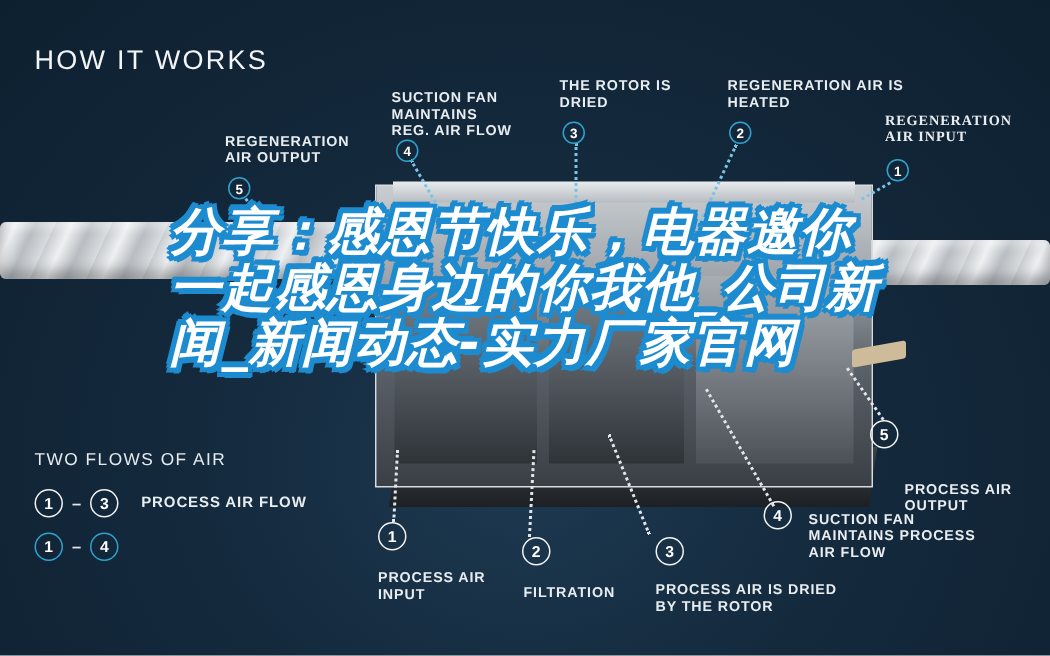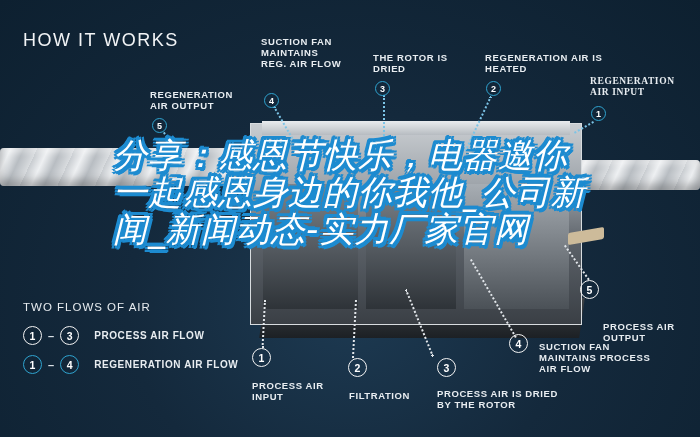--- a/index.html
+++ b/index.html
@@ -48,21 +48,21 @@
   }
   .tray {
     left:568px; top:230px; width:36px; height:12px; background:#cdbb9a;
     border-radius:2px; transform:skewY(-10deg);
   }
 
   
   .headline {
     left:113px; top:137px; width:480px;
     font-family:"DejaVu Sans", sans-serif;
-    font-size:34px; font-weight:400; line-height:37px; letter-spacing:1px;
+    font-size:34px; font-weight:700; line-height:37px; letter-spacing:1px;
     color:#ffffff; font-style:italic;
     text-shadow:
       -3px -3px 0 #1d8bd0, 3px -3px 0 #1d8bd0, -3px 3px 0 #1d8bd0, 3px 3px 0 #1d8bd0,
       0 -3px 0 #1d8bd0, 0 3px 0 #1d8bd0, -3px 0 0 #1d8bd0, 3px 0 0 #1d8bd0,
       -2px -4px 0 #1d8bd0, 2px 4px 0 #1d8bd0;
   }
 
   .legend-title { left:23px; top:301px; font-size:11.5px; letter-spacing:1px; color:#e6ebef; }
   .legend-row { left:23px; display:flex; align-items:center; gap:6px; }
   .legend-row .dash { font-size:11px; font-weight:700; color:#dfe5ea; }
@@ -93,21 +93,21 @@
 
 <div class="dots w" style="left:264px;top:300px;height:48px;transform:rotate(3deg);"></div>
 <div class="dots w" style="left:355px;top:300px;height:58px;transform:rotate(3deg);"></div>
 <div class="dots w" style="left:405px;top:290px;height:72px;transform:rotate(-22deg);"></div>
 <div class="dots w" style="left:470px;top:260px;height:90px;transform:rotate(-30deg);"></div>
 <div class="dots w" style="left:564px;top:246px;height:42px;transform:rotate(-35deg);"></div>
 
 <div class="abs lbl" style="left:150px;top:89px;width:95px;">REGENERATION AIR OUTPUT</div>
 <div class="abs badge" style="left:152px;top:118px;">5</div>
 
-<div class="abs lbl" style="left:261px;top:36px;width:85px;">SUCTION FAN MAINTAINS REG. AIR FLOW</div>
+<div class="abs lbl" style="left:261px;top:60px;width:85px;">SUCTION FAN MAINTAINS REG. AIR FLOW</div>
 <div class="abs badge" style="left:264px;top:93px;">4</div>
 
 <div class="abs lbl" style="left:373px;top:52px;width:75px;">THE ROTOR IS DRIED</div>
 <div class="abs badge" style="left:375px;top:81px;">3</div>
 
 <div class="abs lbl" style="left:485px;top:52px;width:120px;">REGENERATION AIR IS HEATED</div>
 <div class="abs badge" style="left:486px;top:81px;">2</div>
 
 <div class="abs lbl" style="left:590px;top:76px;width:90px;font-family:Liberation Serif, serif;">REGENERATION AIR INPUT</div>
 <div class="abs badge" style="left:591px;top:106px;">1</div>
@@ -118,21 +118,20 @@
 <div class="abs legend-row" style="top:326px;">
   <div class="badge white">1</div>
   <span class="dash">–</span>
   <div class="badge white">3</div>
   <span class="txt">PROCESS AIR FLOW</span>
 </div>
 <div class="abs legend-row" style="top:355px;">
   <div class="badge white" style="border-color:#2fa3cf;">1</div>
   <span class="dash">–</span>
   <div class="badge white" style="border-color:#2fa3cf;">4</div>
-  <span class="txt">REGENERATION AIR FLOW</span>
 </div>
 
 <div class="abs badge white" style="left:252px;top:348px;">1</div>
 <div class="abs lbl" style="left:252px;top:380px;width:80px;">PROCESS AIR INPUT</div>
 
 <div class="abs badge white" style="left:348px;top:358px;">2</div>
 <div class="abs lbl" style="left:349px;top:390px;width:80px;">FILTRATION</div>
 
 <div class="abs badge white" style="left:437px;top:358px;">3</div>
 <div class="abs lbl" style="left:437px;top:388px;width:125px;">PROCESS AIR IS DRIED BY THE ROTOR</div>

